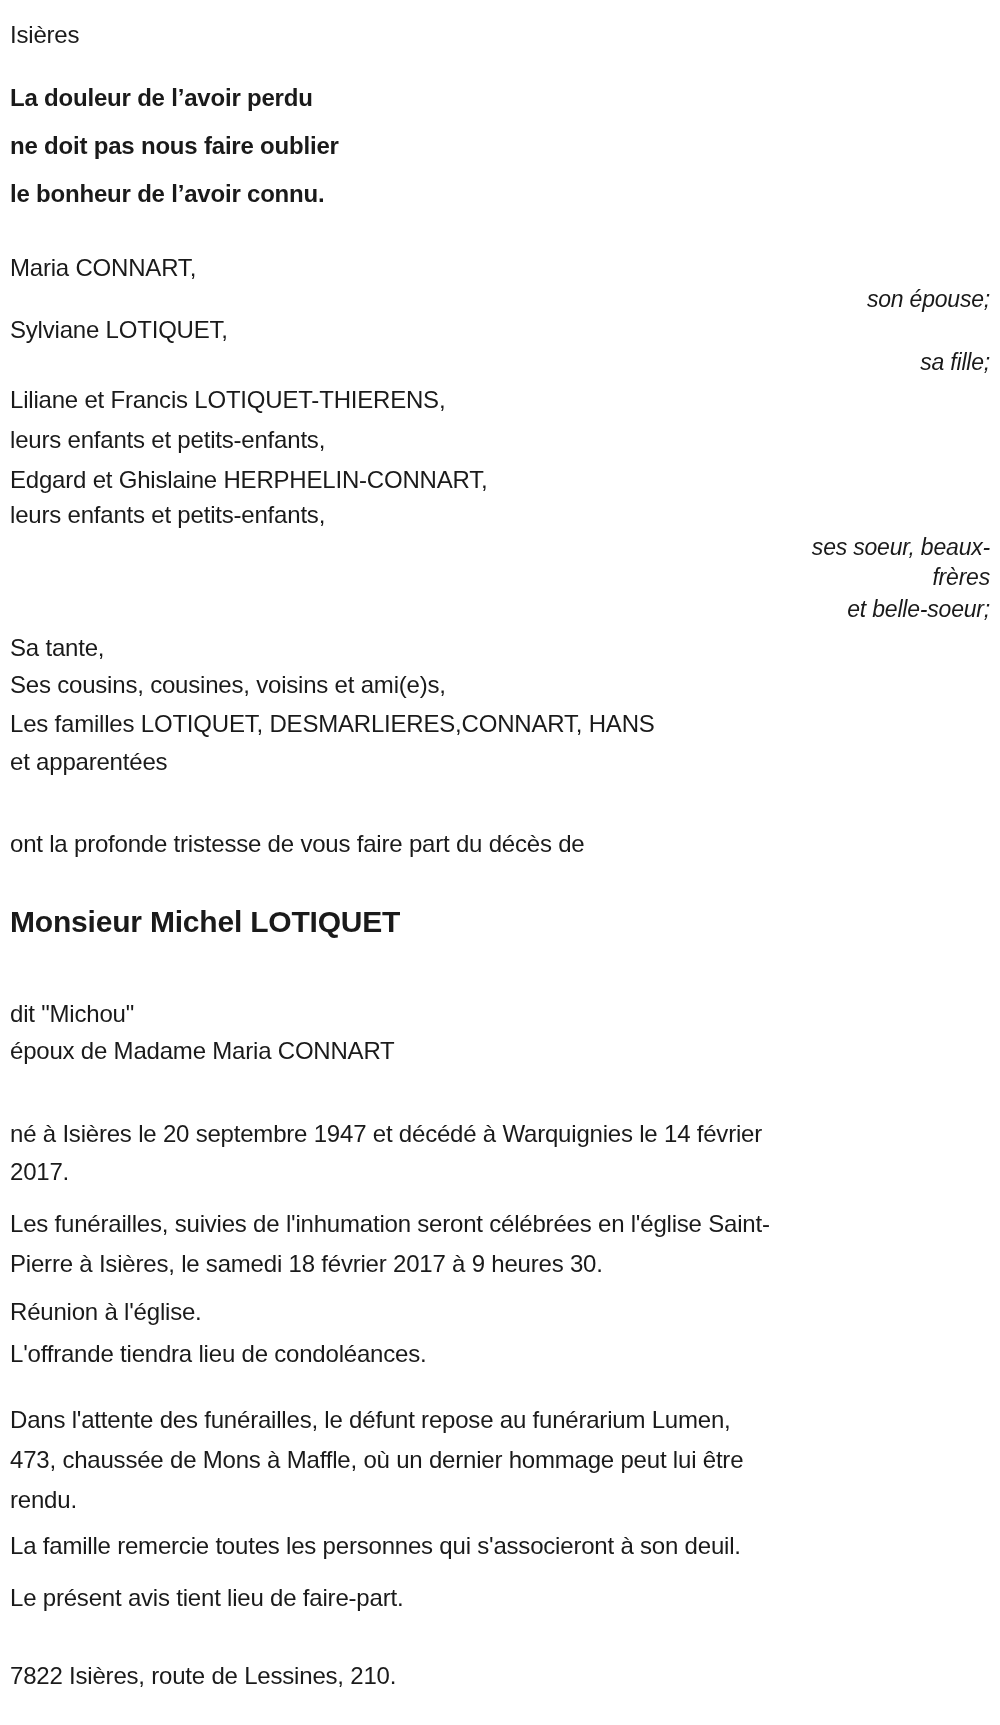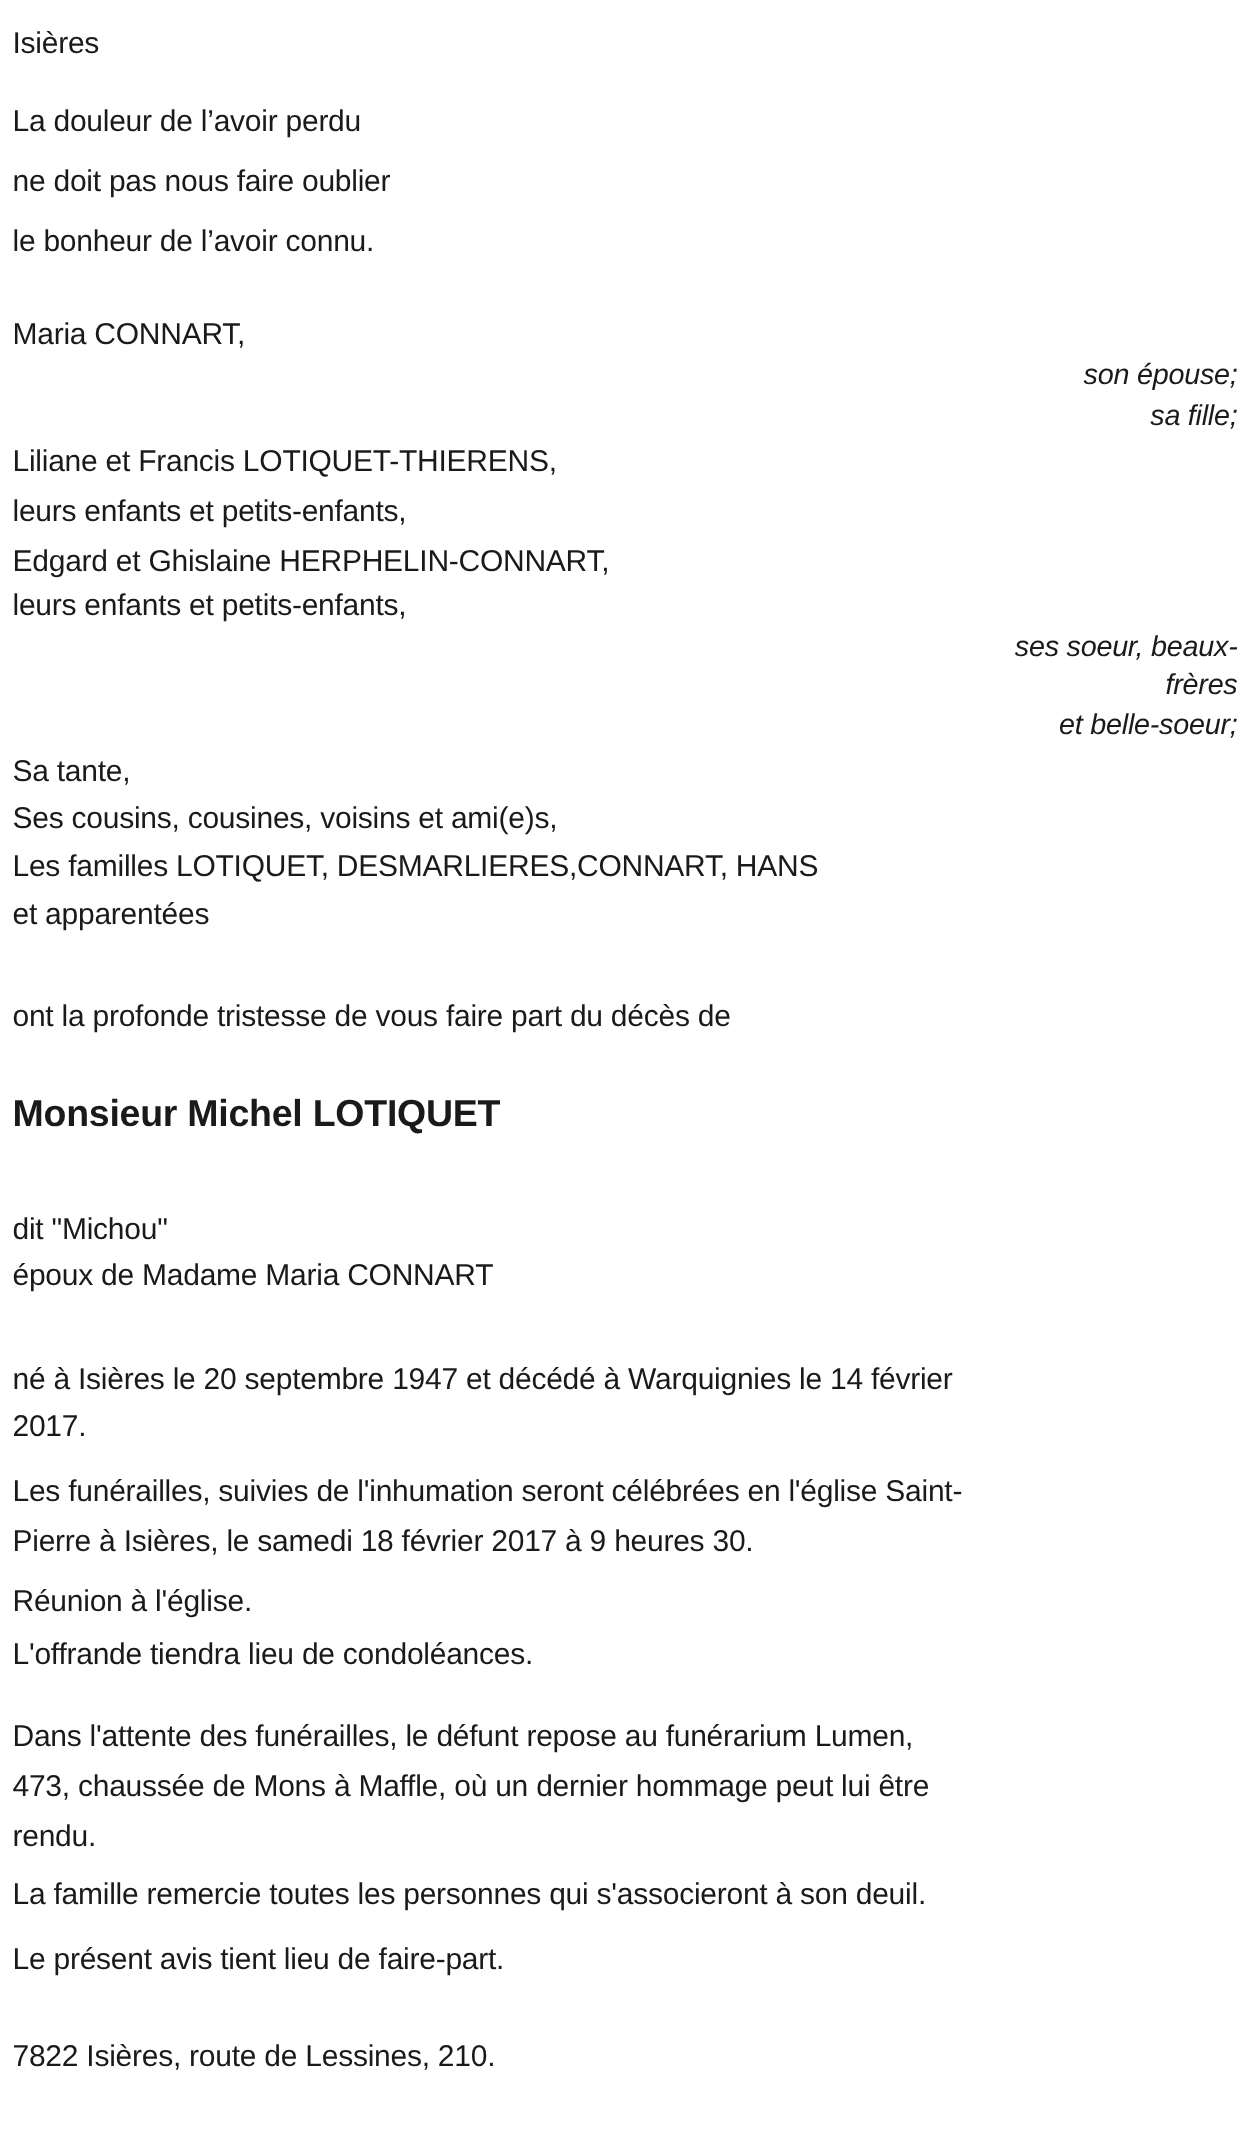--- a/index.html
+++ b/index.html
@@ -19,21 +19,21 @@
     padding: 20px 10px 7px 10px;
   }
   .ln {
     white-space: nowrap;
     line-height: 38px;
   }
   .loc {
     line-height: 30px;
   }
   .epigraph { margin-top: 24px; }
-  .epigraph .ln { font-weight: 400; line-height: 48px; }
+  .epigraph .ln { font-weight: 700; line-height: 48px; }
   .mourners { margin-top: 34px; }
   .rel {
     text-align: right;
     font-style: italic;
     font-size: 23px;
   }
   .announce { margin-top: 44px; }
   .title {
     margin: 35px 0 0 0;
     font-size: 30px;
@@ -54,20 +54,21 @@
 
   <div class="epigraph">
     <div class="ln">La douleur de l’avoir perdu</div>
     <div class="ln">ne doit pas nous faire oublier</div>
     <div class="ln">le bonheur de l’avoir connu.</div>
   </div>
 
   <div class="mourners">
     <div class="ln" style="line-height:32px">Maria CONNART,</div>
     <div class="ln rel" style="line-height:31px">son épouse;</div>
+    <div class="ln" style="line-height:30px">Sylviane LOTIQUET,</div>
     <div class="ln rel" style="line-height:34px">sa fille;</div>
     <div class="ln" style="line-height:41px">Liliane et Francis LOTIQUET-THIERENS,</div>
     <div class="ln" style="line-height:39px">leurs enfants et petits-enfants,</div>
     <div class="ln" style="line-height:41px">Edgard et Ghislaine HERPHELIN-CONNART,</div>
     <div class="ln" style="line-height:29px">leurs enfants et petits-enfants,</div>
     <div class="ln rel" style="line-height:36px">ses soeur, beaux-</div>
     <div class="ln rel" style="line-height:24px">frères</div>
     <div class="ln rel" style="line-height:41px">et belle-soeur;</div>
     <div class="ln" style="line-height:35px">Sa tante,</div>
     <div class="ln" style="line-height:40px">Ses cousins, cousines, voisins et ami(e)s,</div>

